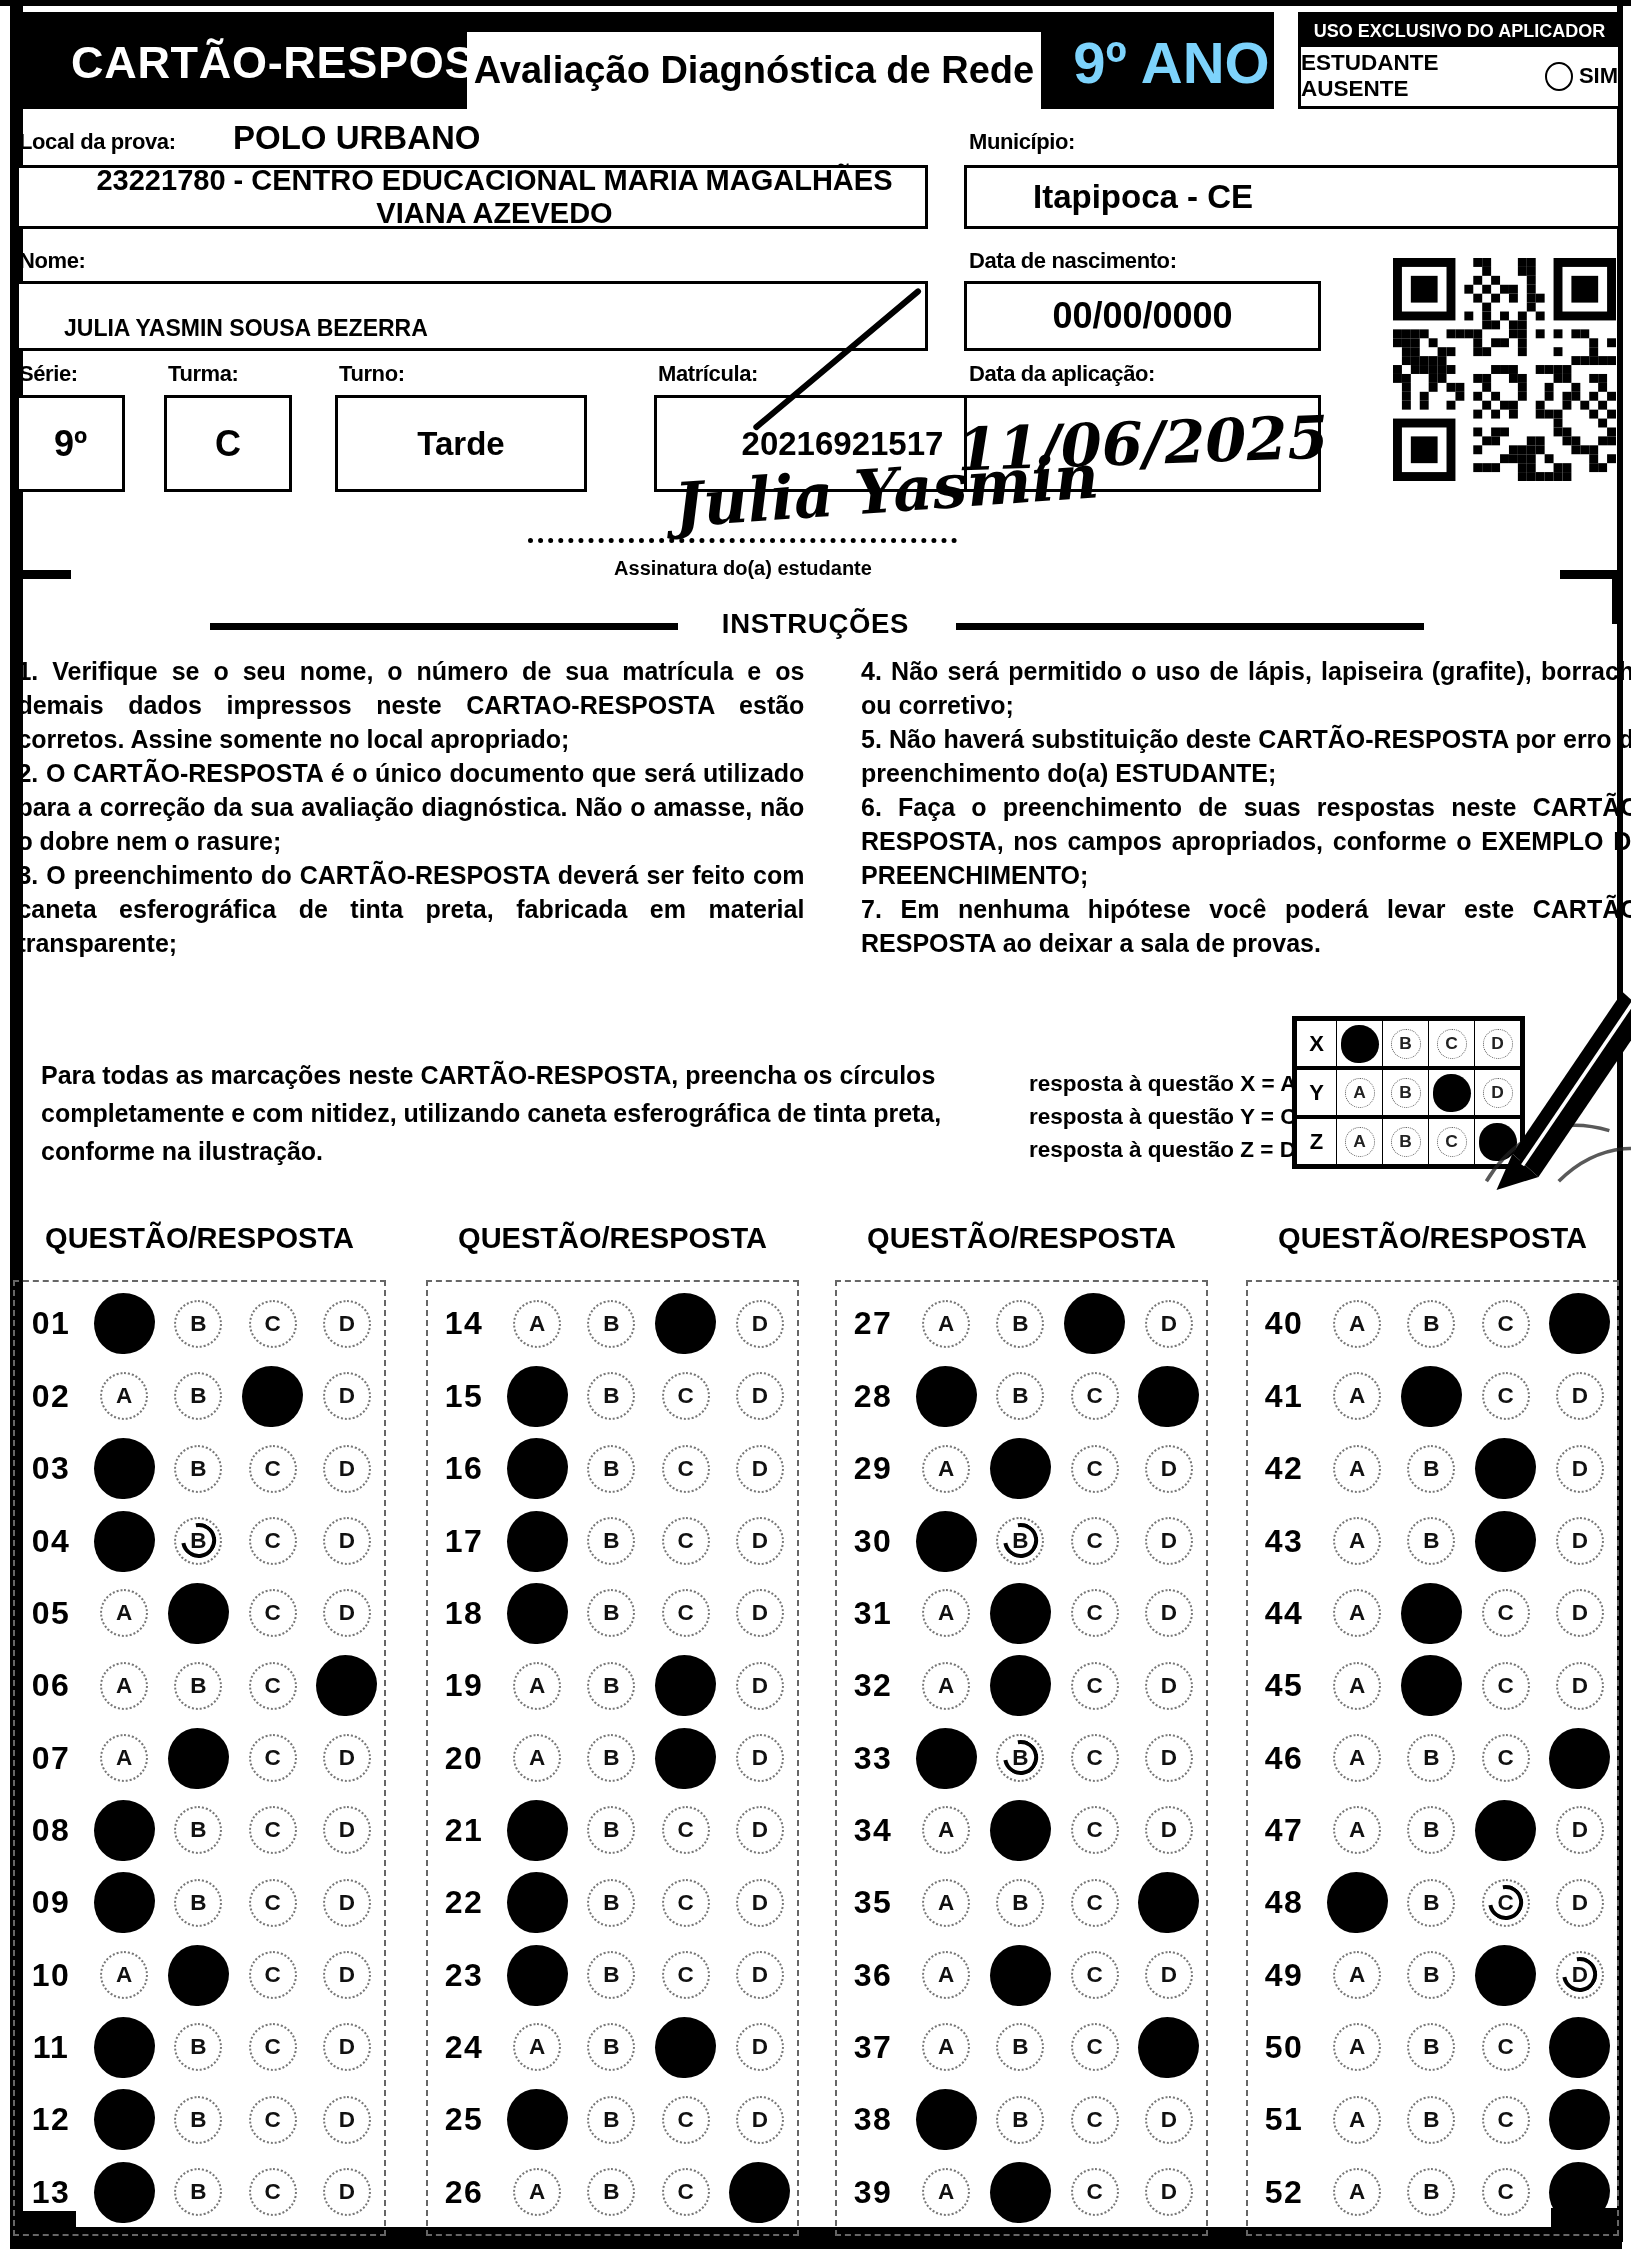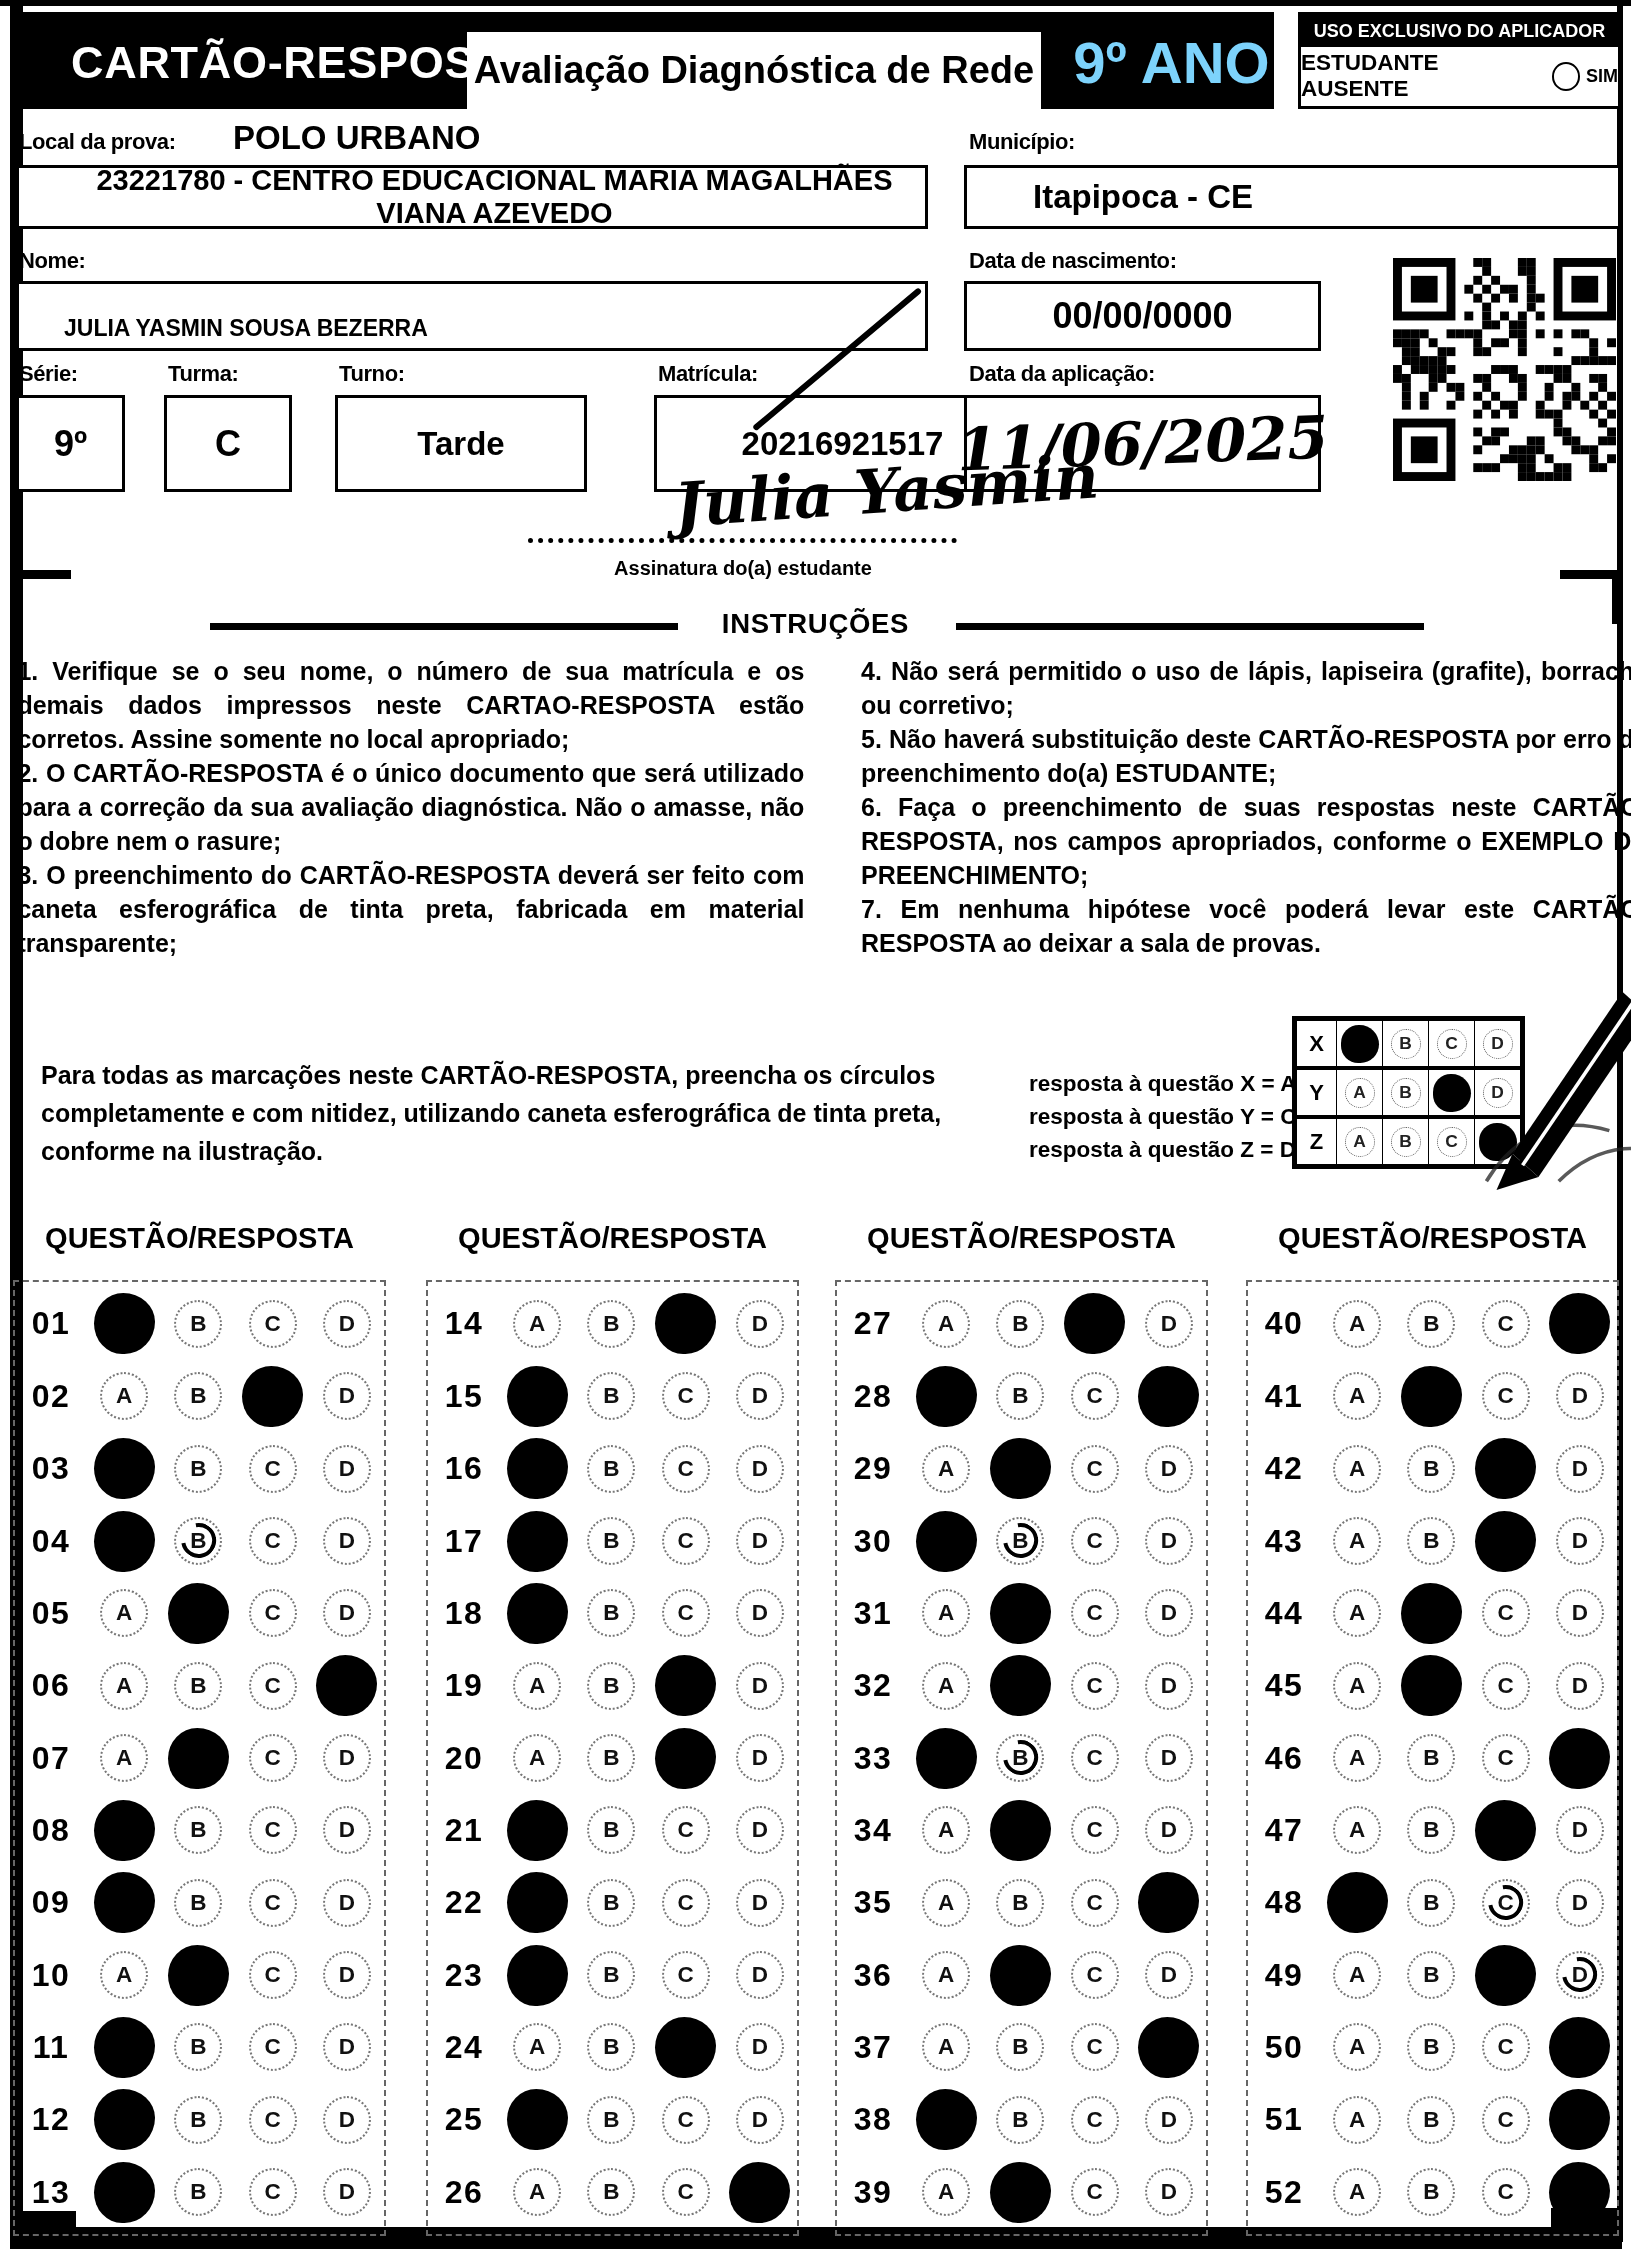--- a/index.html
+++ b/index.html
@@ -19,21 +19,21 @@
   .hdr-sub-box span{font-size:38px;font-weight:bold;}
   .hdr-grade{position:absolute;left:1029px;top:17.4px;width:239px;text-align:center;
              font-size:58px;font-weight:bold;color:#7dd3fc;}
   .apl-box{position:absolute;left:1298px;top:11.6px;width:323px;height:97px;border:3.6px solid #000;
            background:#fff;box-sizing:border-box;}
   .apl-top{height:32px;background:#000;color:#fff;font-size:18px;font-weight:bold;
            text-align:center;line-height:32px;}
   .apl-bottom{height:59px;display:flex;align-items:center;justify-content:center;gap:5.8px;}
   .apl-bottom .t{font-size:22.5px;font-weight:bold;}
   .apl-circle{width:29px;height:29px;border:2.9px solid #000;border-radius:50%;box-sizing:border-box;}
-  .apl-sim{font-size:18px;font-weight:bold;}
+  .apl-sim{font-size:22px;font-weight:bold;}
 
   
   .hand{font-family:"DejaVu Serif",serif;font-style:italic;font-weight:bold;}
 
   
   .sig-dots{position:absolute;left:528px;top:538px;width:429px;border-top:5.8px dotted #000;}
   .sig-text{position:absolute;left:674px;top:455px;font-size:61px;transform:rotate(-4deg);}
   .sig-stroke{position:absolute;left:754px;top:426px;width:217px;height:5.8px;background:#000;
               transform:rotate(-40deg);transform-origin:left center;border-radius:2.9px;}
   .sig-cap{position:absolute;left:587px;top:557px;width:312px;text-align:center;

